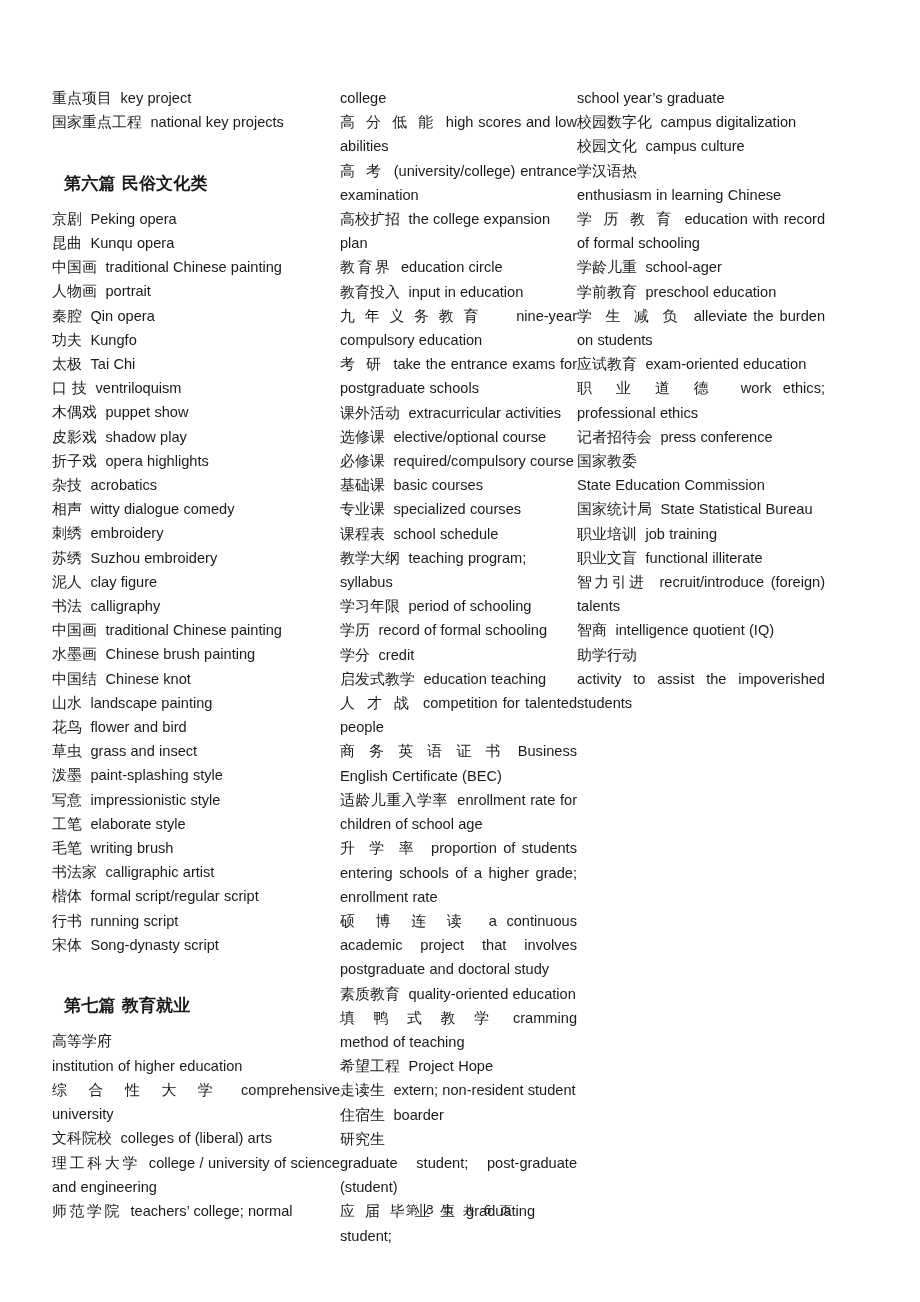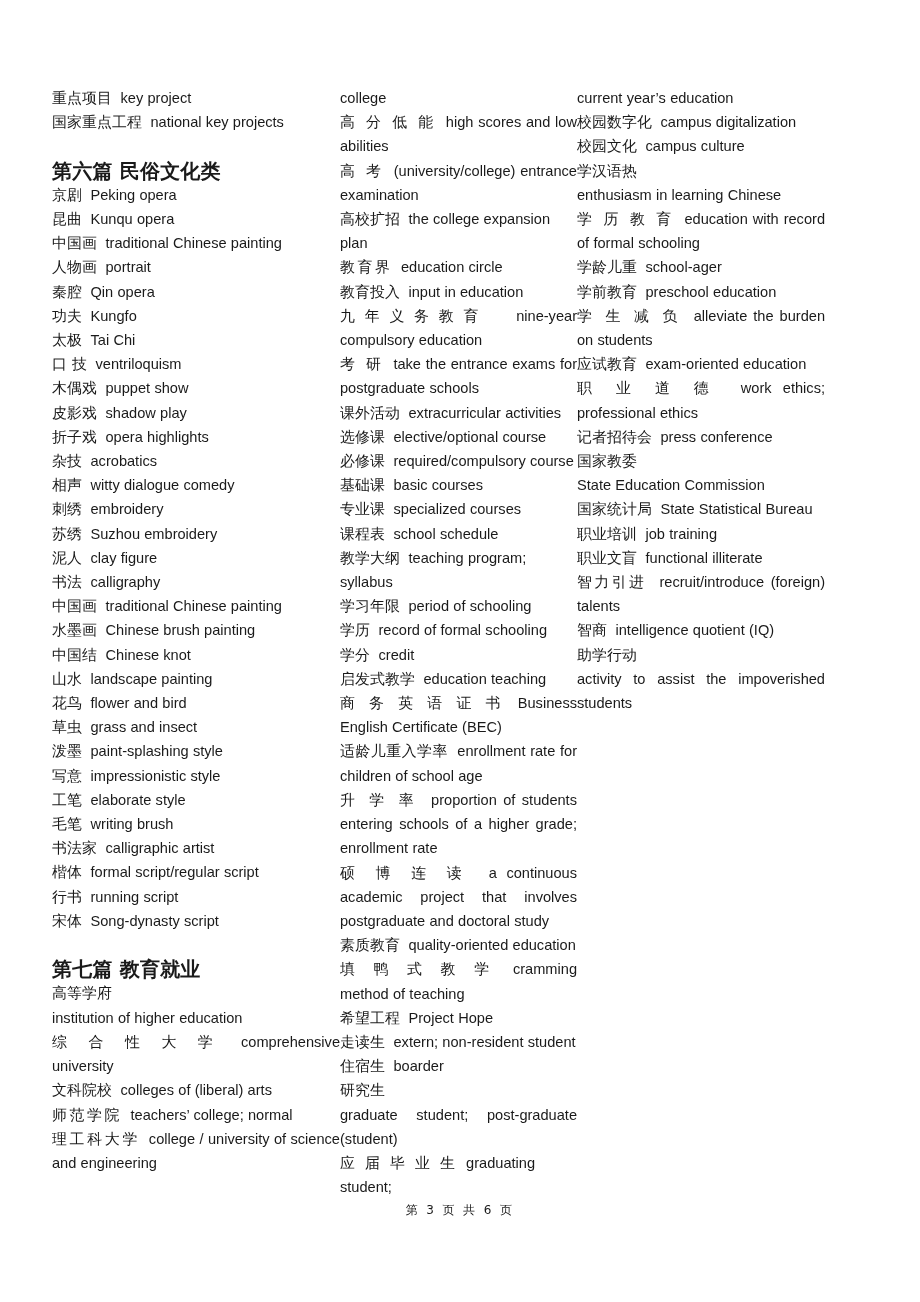--- a/index.html
+++ b/index.html
@@ -53,23 +53,23 @@
   .zh {
     font-family: "DejaVu Sans", "Liberation Sans", sans-serif;
     font-size: 14.9px;
     letter-spacing: 0.1px;
   }
   
   .zh.sp { letter-spacing: 2.6px; }
 
   .head {
     font-weight: bold;
-    font-size: 20px;
+    font-size: 17px;
     font-family: "DejaVu Sans", "Liberation Sans", sans-serif;
-    margin: 0;
+    margin: 12px;
     text-align: left;
     letter-spacing: 0.2px;
   }
   .spacer { height: 24.2px; }
 
   .footer {
     position: absolute;
     left: 0;
     top: 1202px;
     width: 920px;
@@ -119,22 +119,22 @@
         <div class="entry nojust"><span class="zh">毛笔</span>&nbsp;&nbsp;<span>writing brush</span></div>
         <div class="entry nojust"><span class="zh">书法家</span>&nbsp;&nbsp;<span>calligraphic artist</span></div>
         <div class="entry nojust"><span class="zh">楷体</span>&nbsp;&nbsp;<span>formal script/regular script</span></div>
         <div class="entry nojust"><span class="zh">行书</span>&nbsp;&nbsp;<span>running script</span></div>
         <div class="entry nojust"><span class="zh">宋体</span>&nbsp;&nbsp;<span>Song-dynasty script</span></div>
         <div class="spacer"></div>
         <div class="head">第七篇   教育就业</div>
         <div class="entry nojust"><span class="zh">高等学府</span>&nbsp;<br><span>institution of higher education</span></div>
         <div class="entry"><span class="zh sp">综 合 性 大 学</span>&nbsp;&nbsp;<span>comprehensive university</span></div>
         <div class="entry nojust"><span class="zh">文科院校</span>&nbsp;&nbsp;<span>colleges of (liberal) arts</span></div>
+        <div class="entry"><span class="zh sp">理工科大学</span>&nbsp;&nbsp;<span>college / university of science and engineering</span></div>
         <div class="entry nojust"><span class="zh sp">师范学院</span>&nbsp;&nbsp;<span>teachers’ college; normal</span></div>
-        <div class="entry"><span class="zh sp">理工科大学</span>&nbsp;&nbsp;<span>college / university of science and engineering</span></div>
       </div>
     <div class="col col2">
         <div class="entry nojust"><span>college</span></div>
         <div class="entry"><span class="zh sp">高 分 低 能</span>&nbsp;&nbsp;<span>high scores and low abilities</span></div>
         <div class="entry"><span class="zh sp">高 考</span>&nbsp;&nbsp;<span>(university/college) entrance examination</span></div>
         <div class="entry nojust"><span class="zh">高校扩招</span>&nbsp;&nbsp;<span>the college expansion plan</span></div>
         <div class="entry nojust"><span class="zh sp">教育界</span>&nbsp;&nbsp;<span>education circle</span></div>
         <div class="entry nojust"><span class="zh">教育投入</span>&nbsp;&nbsp;<span>input in education</span></div>
         <div class="entry"><span class="zh">九年义务教育</span>&nbsp;&nbsp;<span>nine-year compulsory education</span></div>
         <div class="entry"><span class="zh sp">考 研</span>&nbsp;&nbsp;<span>take the entrance exams for postgraduate schools</span></div>
@@ -142,34 +142,35 @@
         <div class="entry nojust"><span class="zh">选修课</span>&nbsp;&nbsp;<span>elective/optional course</span></div>
         <div class="entry nojust"><span class="zh">必修课</span>&nbsp;&nbsp;<span>required/compulsory course</span></div>
         <div class="entry nojust"><span class="zh">基础课</span>&nbsp;&nbsp;<span>basic courses</span></div>
         <div class="entry nojust"><span class="zh">专业课</span>&nbsp;&nbsp;<span>specialized courses</span></div>
         <div class="entry nojust"><span class="zh">课程表</span>&nbsp;&nbsp;<span>school schedule</span></div>
         <div class="entry nojust"><span class="zh">教学大纲</span>&nbsp;&nbsp;<span>teaching program; syllabus</span></div>
         <div class="entry nojust"><span class="zh">学习年限</span>&nbsp;&nbsp;<span>period of schooling</span></div>
         <div class="entry nojust"><span class="zh">学历</span>&nbsp;&nbsp;<span>record of formal schooling</span></div>
         <div class="entry nojust"><span class="zh">学分</span>&nbsp;&nbsp;<span>credit</span></div>
         <div class="entry nojust"><span class="zh">启发式教学</span>&nbsp;&nbsp;<span>education teaching</span></div>
+        <div class="entry"><span class="zh sp">人 才 战</span>&nbsp;&nbsp;<span>competition for talented people</span></div>
         <div class="entry"><span class="zh sp">商 务 英 语 证 书</span>&nbsp;&nbsp;<span>Business English Certificate (BEC)</span></div>
         <div class="entry"><span class="zh">适龄儿重入学率</span>&nbsp;&nbsp;<span>enrollment rate for children of school age</span></div>
         <div class="entry"><span class="zh sp">升 学 率</span>&nbsp;&nbsp;<span>proportion of students entering schools of a higher grade; enrollment rate</span></div>
         <div class="entry"><span class="zh sp">硕 博 连 读</span>&nbsp;&nbsp;<span>a continuous academic project that involves postgraduate and doctoral study</span></div>
         <div class="entry nojust"><span class="zh">素质教育</span>&nbsp;&nbsp;<span>quality-oriented education</span></div>
         <div class="entry"><span class="zh sp">填 鸭 式 教 学</span>&nbsp;&nbsp;<span>cramming method of teaching</span></div>
         <div class="entry nojust"><span class="zh">希望工程</span>&nbsp;&nbsp;<span>Project Hope</span></div>
         <div class="entry nojust"><span class="zh">走读生</span>&nbsp;&nbsp;<span>extern; non-resident student</span></div>
         <div class="entry nojust"><span class="zh">住宿生</span>&nbsp;&nbsp;<span>boarder</span></div>
         <div class="entry"><span class="zh">研究生</span>&nbsp;<br><span>graduate student; post-graduate (student)</span></div>
         <div class="entry nojust"><span class="zh sp">应 届 毕 业 生</span>&nbsp;&nbsp;<span>graduating student;</span></div>
       </div>
     <div class="col col3">
-        <div class="entry nojust"><span>current year’s education</span></div>
+        <div class="entry nojust"><span>school year’s graduate</span></div>
         <div class="entry nojust"><span class="zh">校园数字化</span>&nbsp;&nbsp;<span>campus digitalization</span></div>
         <div class="entry nojust"><span class="zh">校园文化</span>&nbsp;&nbsp;<span>campus culture</span></div>
         <div class="entry nojust"><span class="zh">学汉语热</span>&nbsp;<br><span>enthusiasm in learning Chinese</span></div>
         <div class="entry"><span class="zh sp">学 历 教 育</span>&nbsp;&nbsp;<span>education with record of formal schooling</span></div>
         <div class="entry nojust"><span class="zh">学龄儿重</span>&nbsp;&nbsp;<span>school-ager</span></div>
         <div class="entry nojust"><span class="zh">学前教育</span>&nbsp;&nbsp;<span>preschool education</span></div>
         <div class="entry"><span class="zh sp">学 生 减 负</span>&nbsp;&nbsp;<span>alleviate the burden on students</span></div>
         <div class="entry nojust"><span class="zh">应试教育</span>&nbsp;&nbsp;<span>exam-oriented education</span></div>
         <div class="entry"><span class="zh sp">职 业 道 德</span>&nbsp;&nbsp;<span>work ethics; professional ethics</span></div>
         <div class="entry nojust"><span class="zh">记者招待会</span>&nbsp;&nbsp;<span>press conference</span></div>

